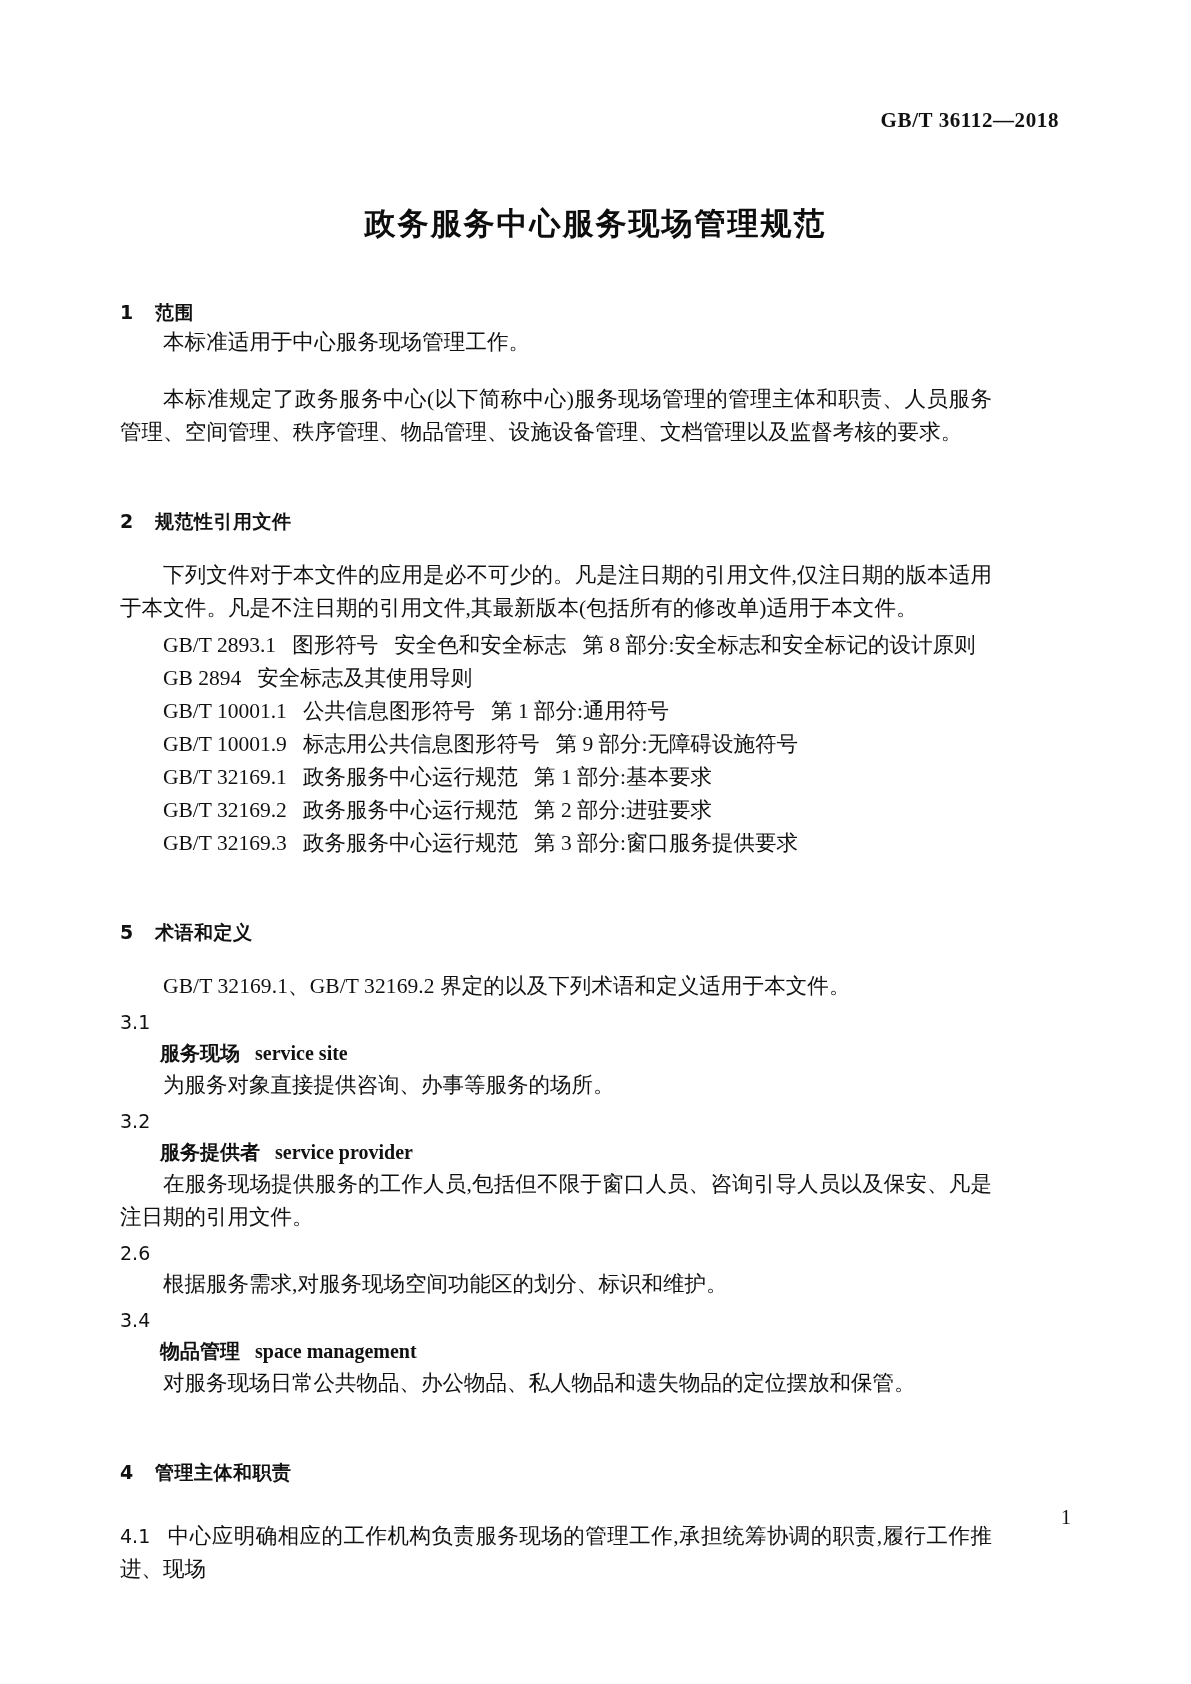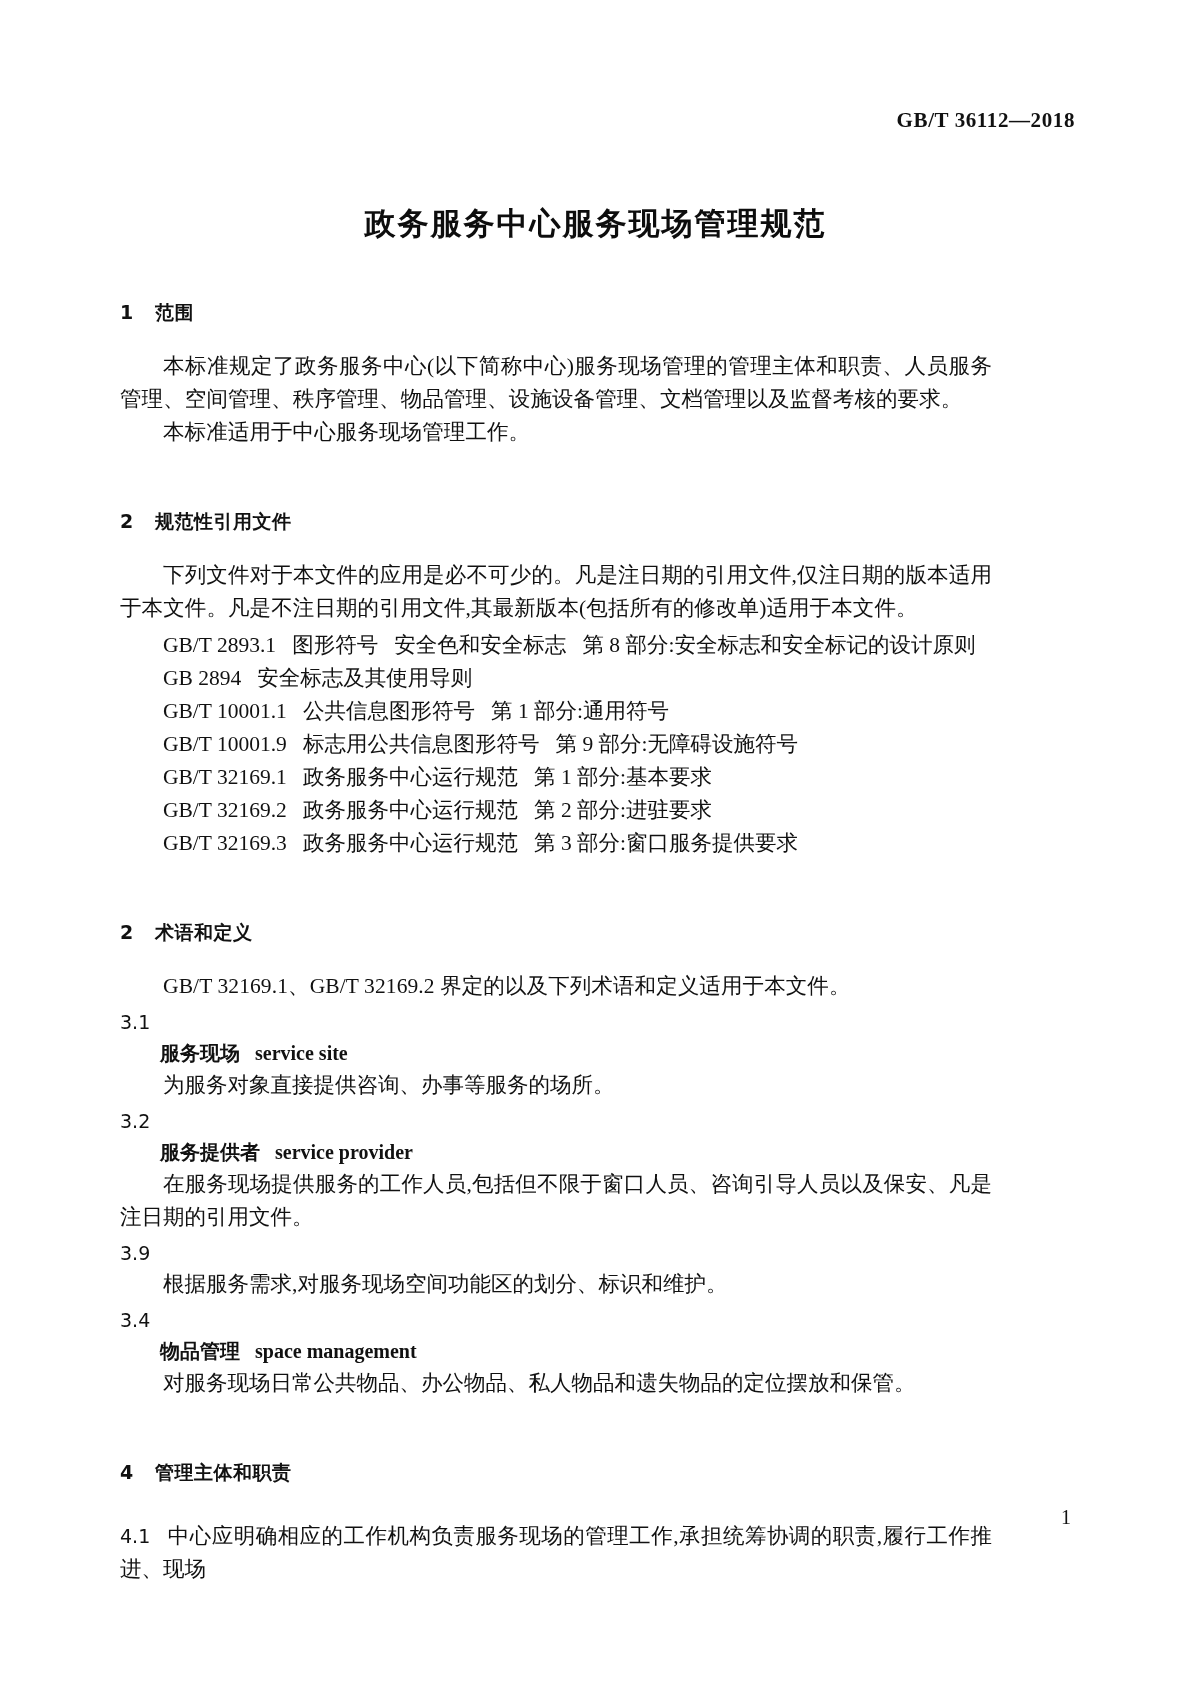--- a/index.html
+++ b/index.html
@@ -25,21 +25,21 @@
     box-sizing: border-box;
     padding: 0;
     overflow: hidden;
   }
 
   
   .running-header {
     position: absolute;
     top: 108px;
     left: 120px;
-    right: 116px;
+    right: 132px;
     height: 28px;
   }
   .std-code {
     position: absolute;
     right: 0;
     top: 0;
     font-family: "Liberation Serif", "DejaVu Serif", serif;
     font-weight: 700;
     font-size: 21px;
     letter-spacing: 0.6px;
@@ -172,51 +172,51 @@
   <div class="running-header">
     <div class="std-code">GB/T 36112—2018</div>
   </div>
 
   <div class="doc-title">政务服务中心服务现场管理规范</div>
 
   <div class="content">
 
     <div class="clause-heading h-gap-first">1   范围</div>
 
+    <p class="body">本标准适用于中心服务现场管理工作。</p>
+
     <p class="body first-after-heading">本标准规定了政务服务中心(以下简称中心)服务现场管理的管理主体和职责、人员服务管理、空间管理、秩序管理、物品管理、设施设备管理、文档管理以及监督考核的要求。</p>
-
-    <p class="body">本标准适用于中心服务现场管理工作。</p>
 
     <div class="clause-heading h-gap">2   规范性引用文件</div>
 
     <p class="body first-after-heading">下列文件对于本文件的应用是必不可少的。凡是注日期的引用文件,仅注日期的版本适用于本文件。凡是不注日期的引用文件,其最新版本(包括所有的修改单)适用于本文件。</p>
 
     <ul class="ref-list">
       <li>GB/T 2893.1   图形符号   安全色和安全标志   第 8 部分:安全标志和安全标记的设计原则</li>
       <li>GB 2894   安全标志及其使用导则</li>
       <li>GB/T 10001.1   公共信息图形符号   第 1 部分:通用符号</li>
       <li>GB/T 10001.9   标志用公共信息图形符号   第 9 部分:无障碍设施符号</li>
       <li>GB/T 32169.1   政务服务中心运行规范   第 1 部分:基本要求</li>
       <li>GB/T 32169.2   政务服务中心运行规范   第 2 部分:进驻要求</li>
       <li>GB/T 32169.3   政务服务中心运行规范   第 3 部分:窗口服务提供要求</li>
     </ul>
 
-    <div class="clause-heading h-gap">2   术语和定义</div>
+    <div class="clause-heading h-gap">5   术语和定义</div>
 
     <p class="body first-after-heading">GB/T 32169.1、GB/T 32169.2 界定的以及下列术语和定义适用于本文件。</p>
 
     <div class="term-number">3.1</div>
     <div class="term-name"><span>服务现场</span><span class="en">&nbsp;&nbsp;&nbsp;<span>service site</span></span></div>
     <p class="term-def">为服务对象直接提供咨询、办事等服务的场所。</p>
 
     <div class="term-number">3.2</div>
     <div class="term-name"><span>服务提供者</span><span class="en">&nbsp;&nbsp;&nbsp;<span>service provider</span></span></div>
     <p class="term-def wrap">在服务现场提供服务的工作人员,包括但不限于窗口人员、咨询引导人员以及保安、凡是注日期的引用文件。</p>
 
-    <div class="term-number">3.9</div>
+    <div class="term-number">2.6</div>
     <p class="term-def">根据服务需求,对服务现场空间功能区的划分、标识和维护。</p>
 
     <div class="term-number">3.4</div>
     <div class="term-name"><span>物品管理</span><span class="en">&nbsp;&nbsp;&nbsp;<span>space management</span></span></div>
     <p class="term-def">对服务现场日常公共物品、办公物品、私人物品和遗失物品的定位摆放和保管。</p>
 
     <div class="clause-heading h-gap">4   管理主体和职责</div>
 
     <div class="spacer-34"></div>
 

